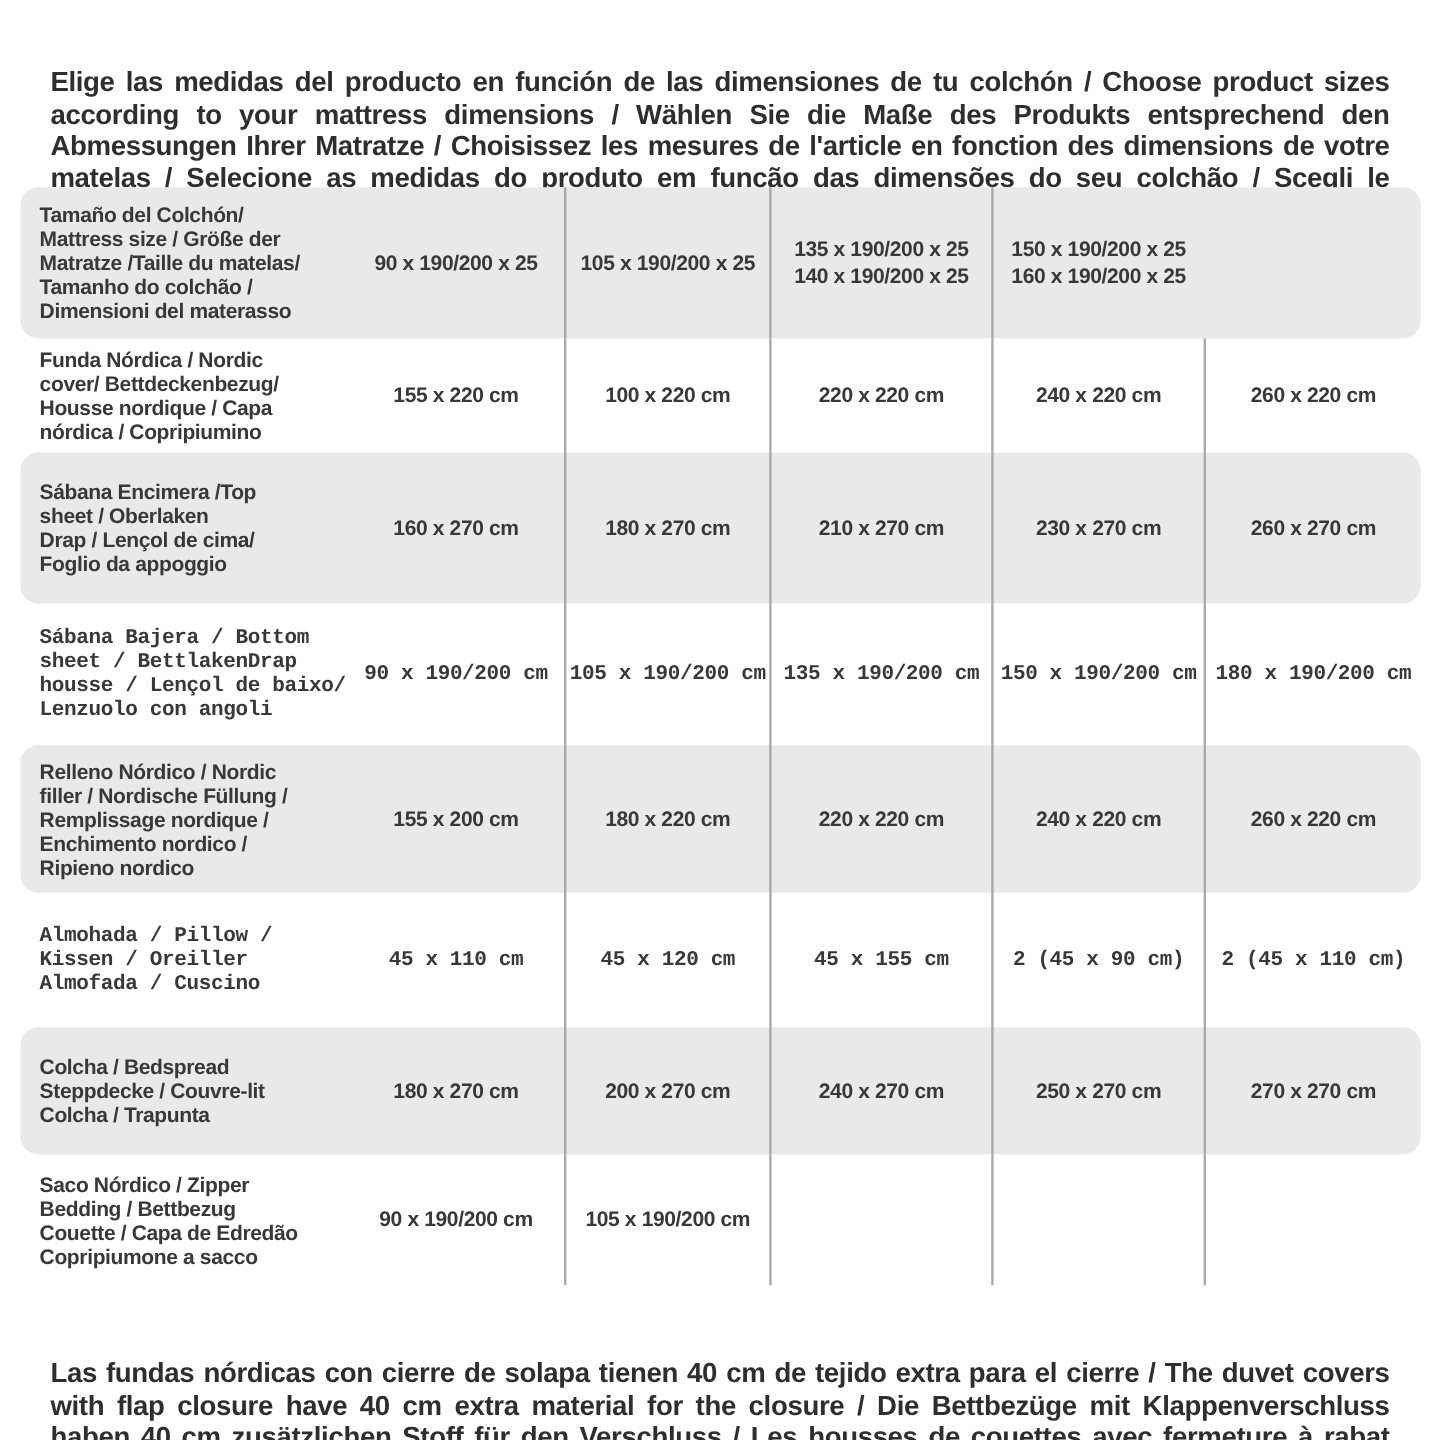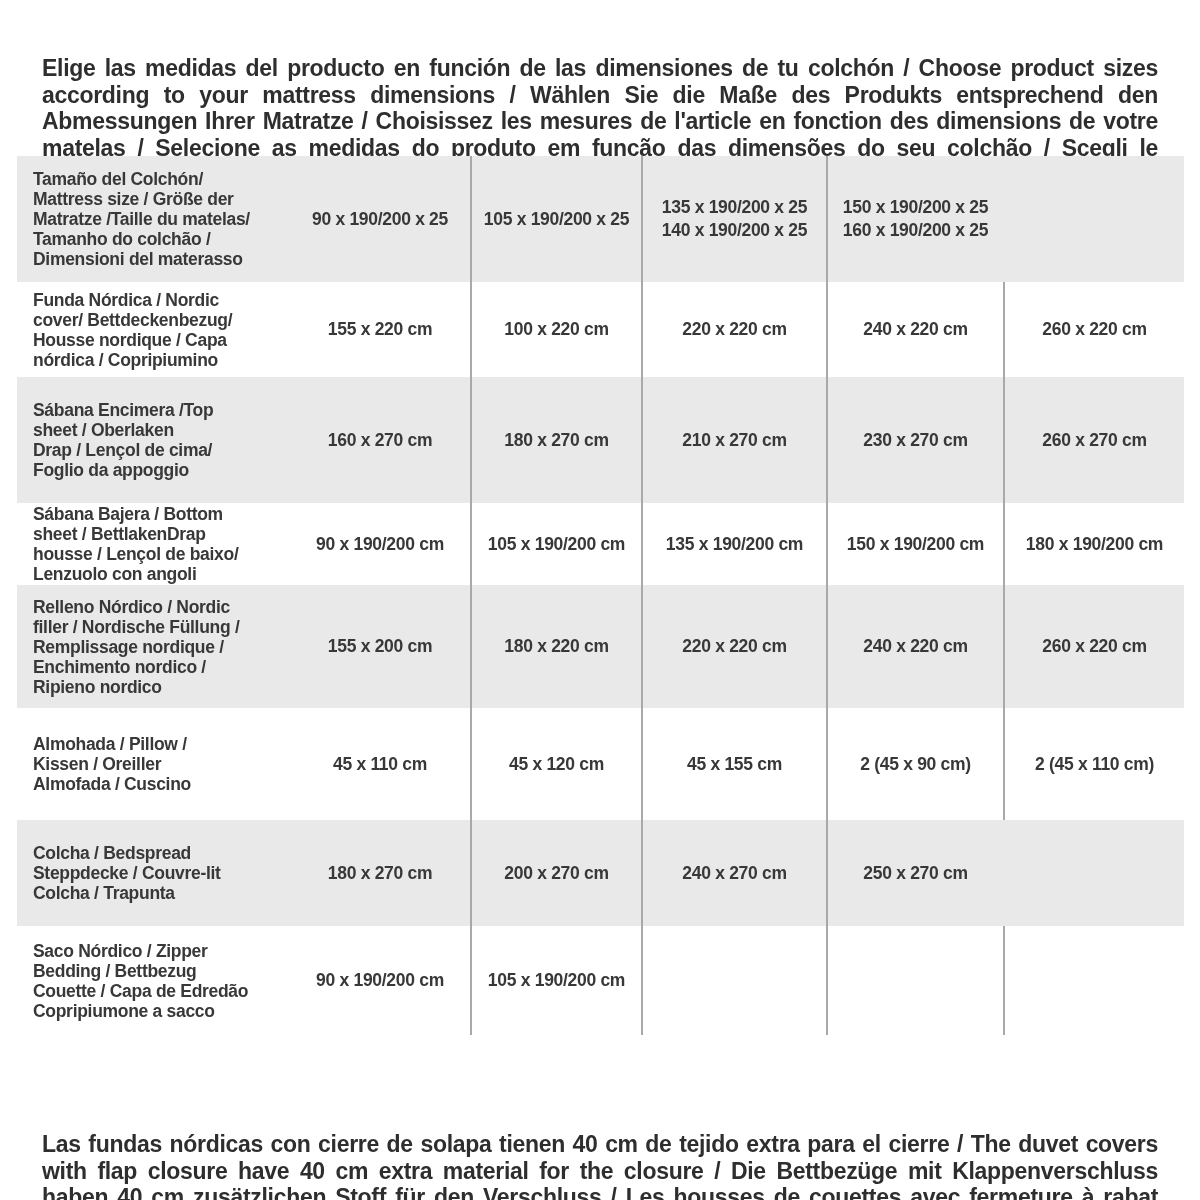--- a/index.html
+++ b/index.html
@@ -11,38 +11,38 @@
   * { box-sizing:border-box; }
   .para {
     position:absolute; left:42px; width:1116px;
     font-size:23px; line-height:26.5px; letter-spacing:-0.3px;
     color:#2e2e2e; text-align:justify;
   }
   #intro { top:32px; }
   #footnote { top:1108px; }
 
   .size-table { position:absolute; left:17px; top:156px; width:1167px; color:#383838; }
-  .trow { display:grid; grid-template-columns:273px 180px 171px 185px 177px 181px; }
+  .trow { display:grid; grid-template-columns:273px 180px 171px 185px 177px 181px;border-radius:15px; }
   .trow.striped { background:#e9e9e9; }
   .cell { display:flex; align-items:center; }
   .label-cell {
     padding-left:16px; font-size:17.5px; line-height:20px;
     white-space:pre-line; letter-spacing:-0.3px;
   }
   .value-cell {
     justify-content:center; text-align:center; font-size:17.5px;
     line-height:23px; white-space:pre-line; letter-spacing:-0.3px;
   }
   .value-cell.sep { border-left:2px solid #a9a9a9; }
   .rh { height:126px; }
   .r1 { height:95px; }
   .r2 { height:126px; }
-  .r3 { height:82px; }
+  .r3 { height:118px;font-family:Liberation Mono, monospace; }
   .r4 { height:123px; }
-  .r5 { height:112px; }
+  .r5 { height:112px;font-family:Liberation Mono, monospace; }
   .r6 { height:106px; }
   .r7 { height:109px; }
 </style>
 </head>
 <body>
 
 <p id="intro" class="para">Elige las medidas del producto en función de las dimensiones de tu colchón / Choose product sizes according to your mattress dimensions / Wählen Sie die Maße des Produkts entsprechend den Abmessungen Ihrer Matratze / Choisissez les mesures de l'article en fonction des dimensions de votre matelas / Selecione as medidas do produto em função das dimensões do seu colchão / Scegli le dimensioni del prodotto in base alle dimensioni del tuo materasso</p>
 
 <div class="size-table">
 
@@ -121,20 +121,21 @@
   </div>
 
   <div class="trow striped r6">
     <div class="cell label-cell">Colcha / Bedspread
 Steppdecke / Couvre-lit
 Colcha / Trapunta</div>
     <div class="cell value-cell">180 x 270 cm</div>
     <div class="cell value-cell sep">200 x 270 cm</div>
     <div class="cell value-cell sep">240 x 270 cm</div>
     <div class="cell value-cell sep">250 x 270 cm</div>
+    <div class="cell value-cell sep">270 x 270 cm</div>
   </div>
 
   <div class="trow r7">
     <div class="cell label-cell">Saco Nórdico / Zipper
 Bedding / Bettbezug
 Couette  / Capa de Edredão
 Copripiumone a sacco</div>
     <div class="cell value-cell">90 x 190/200 cm</div>
     <div class="cell value-cell sep">105 x 190/200 cm</div>
     <div class="cell value-cell sep"></div>

